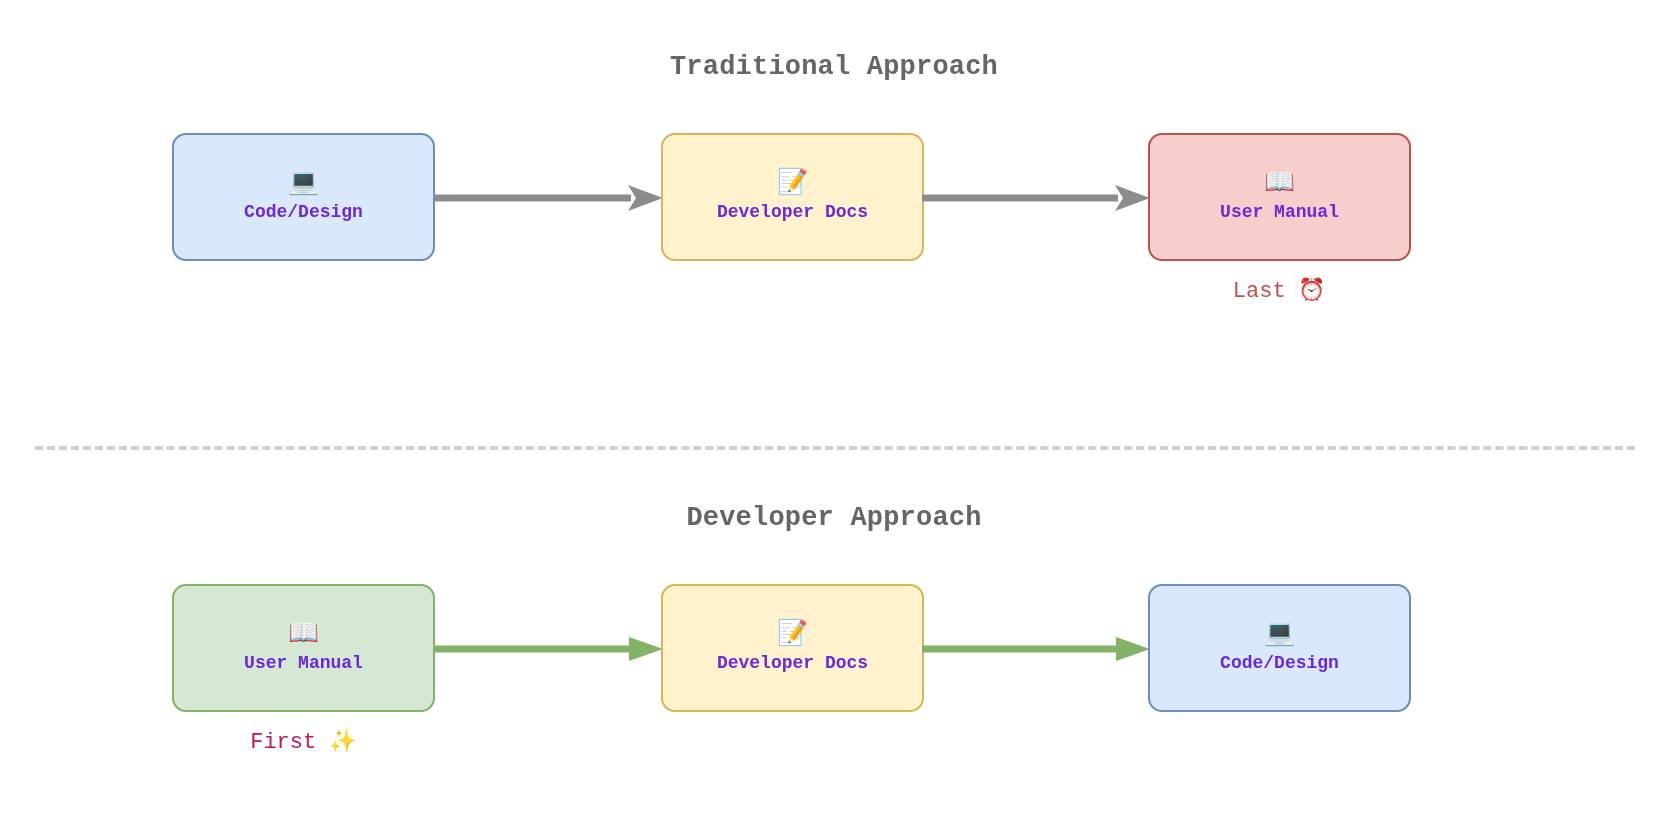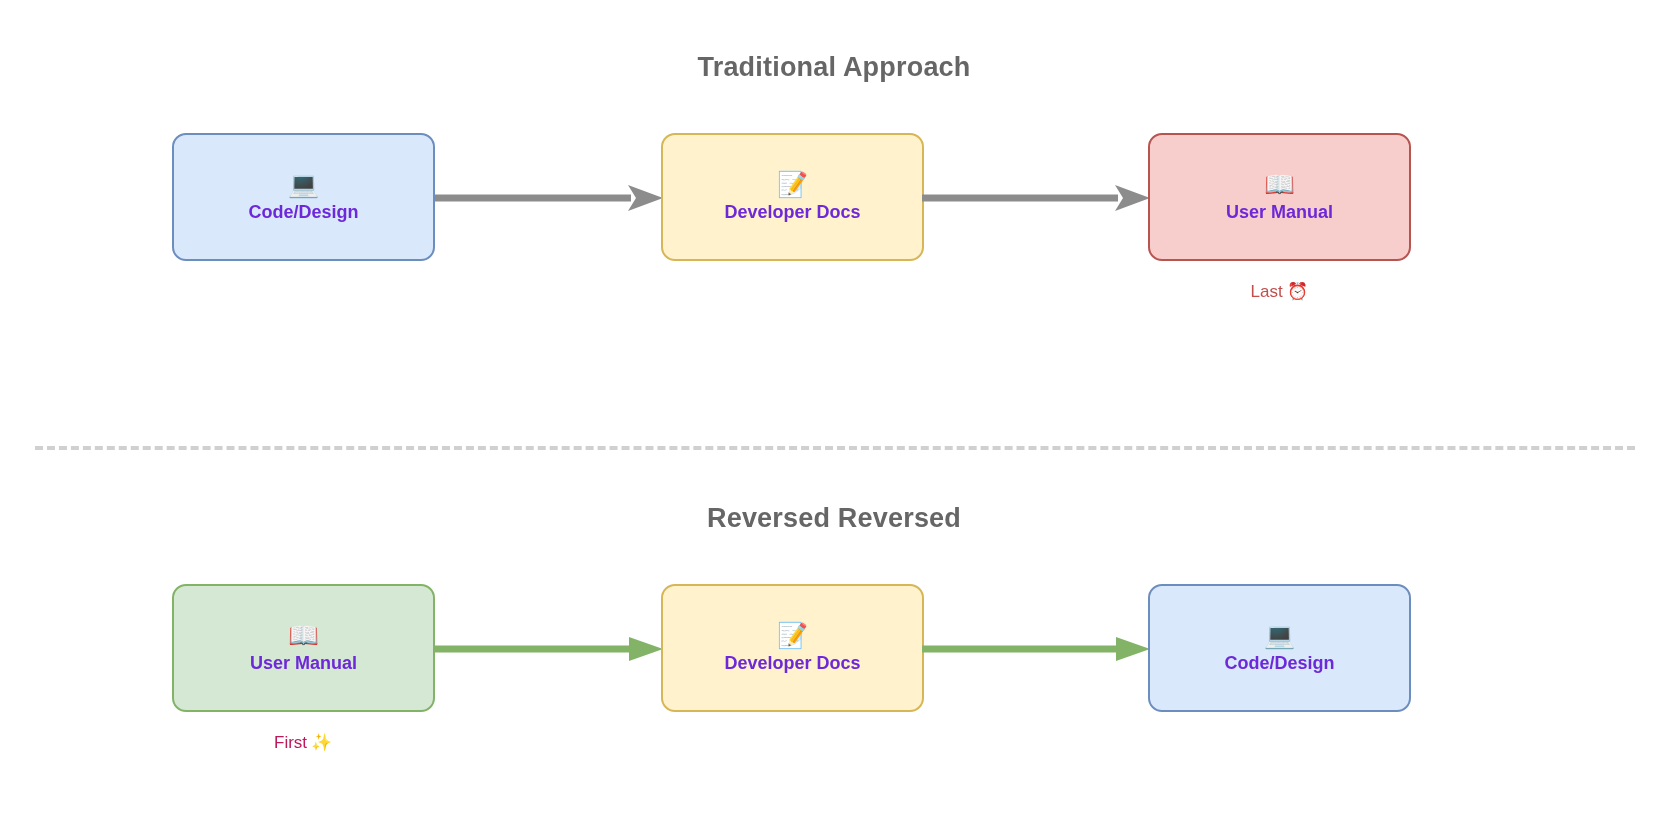--- a/index.html
+++ b/index.html
@@ -14,20 +14,21 @@
     position: relative;
     overflow: hidden;
   }
 
   .canvas {
     position: absolute;
     left: 0;
     top: 0;
     width: 1668px;
     height: 832px;
+    font-family: Liberation Mono, monospace;
   }
 
   
   .section-title {
     position: absolute;
     width: 100%;
     text-align: center;
     font-size: 27px;
     font-weight: bold;
     color: #666666;
@@ -91,21 +92,21 @@
     top: 51px;
     height: 28px;
     overflow: visible;
   }
   .arrow.seg-0 { left: 435px; width: 228px; }
   .arrow.seg-1 { left: 922px; width: 228px; }
 
   
   .side-label {
     position: absolute;
-    font-size: 17px;
+    font-size: 22px;
     line-height: 22px;
     white-space: nowrap;
     text-align: center;
     width: 263px;
   }
   #label-last  { left: 1148px; top: 281px; color: #c0504d; }
   #label-first { left: 172px;  top: 732px; color: #be185d; }
 
   
   #divider {
@@ -149,21 +150,21 @@
     <div class="node pos-2 fill-red">
       <span class="node-icon">📖</span>
       <span class="node-label">User Manual</span>
     </div>
   </div>
 
   <div class="side-label" id="label-last">Last ⏰</div>
 
   <div id="divider"></div>
 
-  <div class="section-title" id="title-reversed">Reversed Reversed</div>
+  <div class="section-title" id="title-reversed">Developer Approach</div>
 
   <div class="flow-row" id="row-reversed">
 
     <div class="node pos-0 fill-green">
       <span class="node-icon">📖</span>
       <span class="node-label">User Manual</span>
     </div>
 
     <svg class="arrow seg-0" viewBox="0 0 228 28" preserveAspectRatio="none">
       <path d="M0,14 L198,14" stroke="#82b366" stroke-width="7" fill="none"></path>

